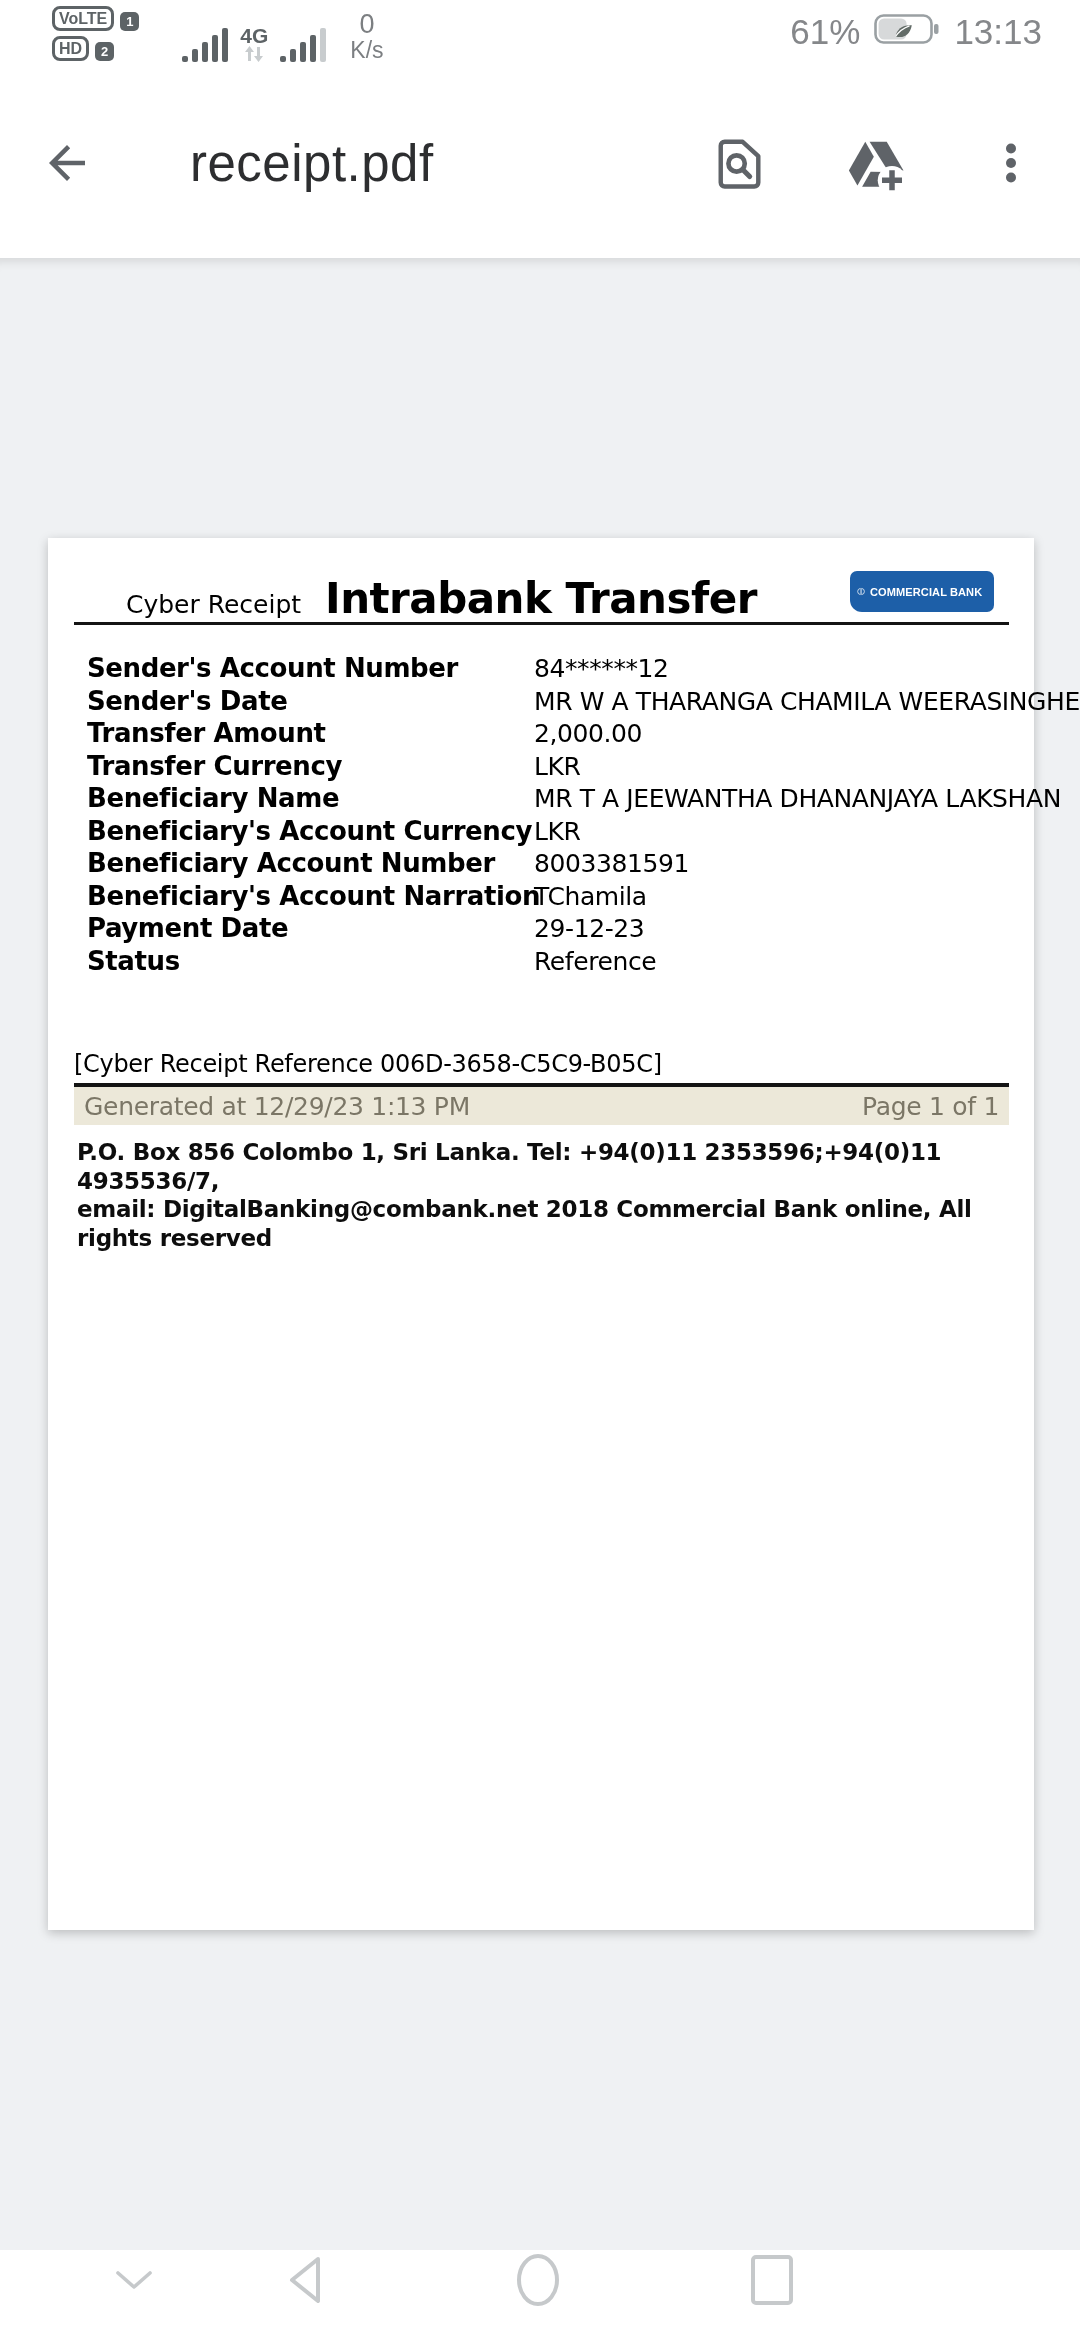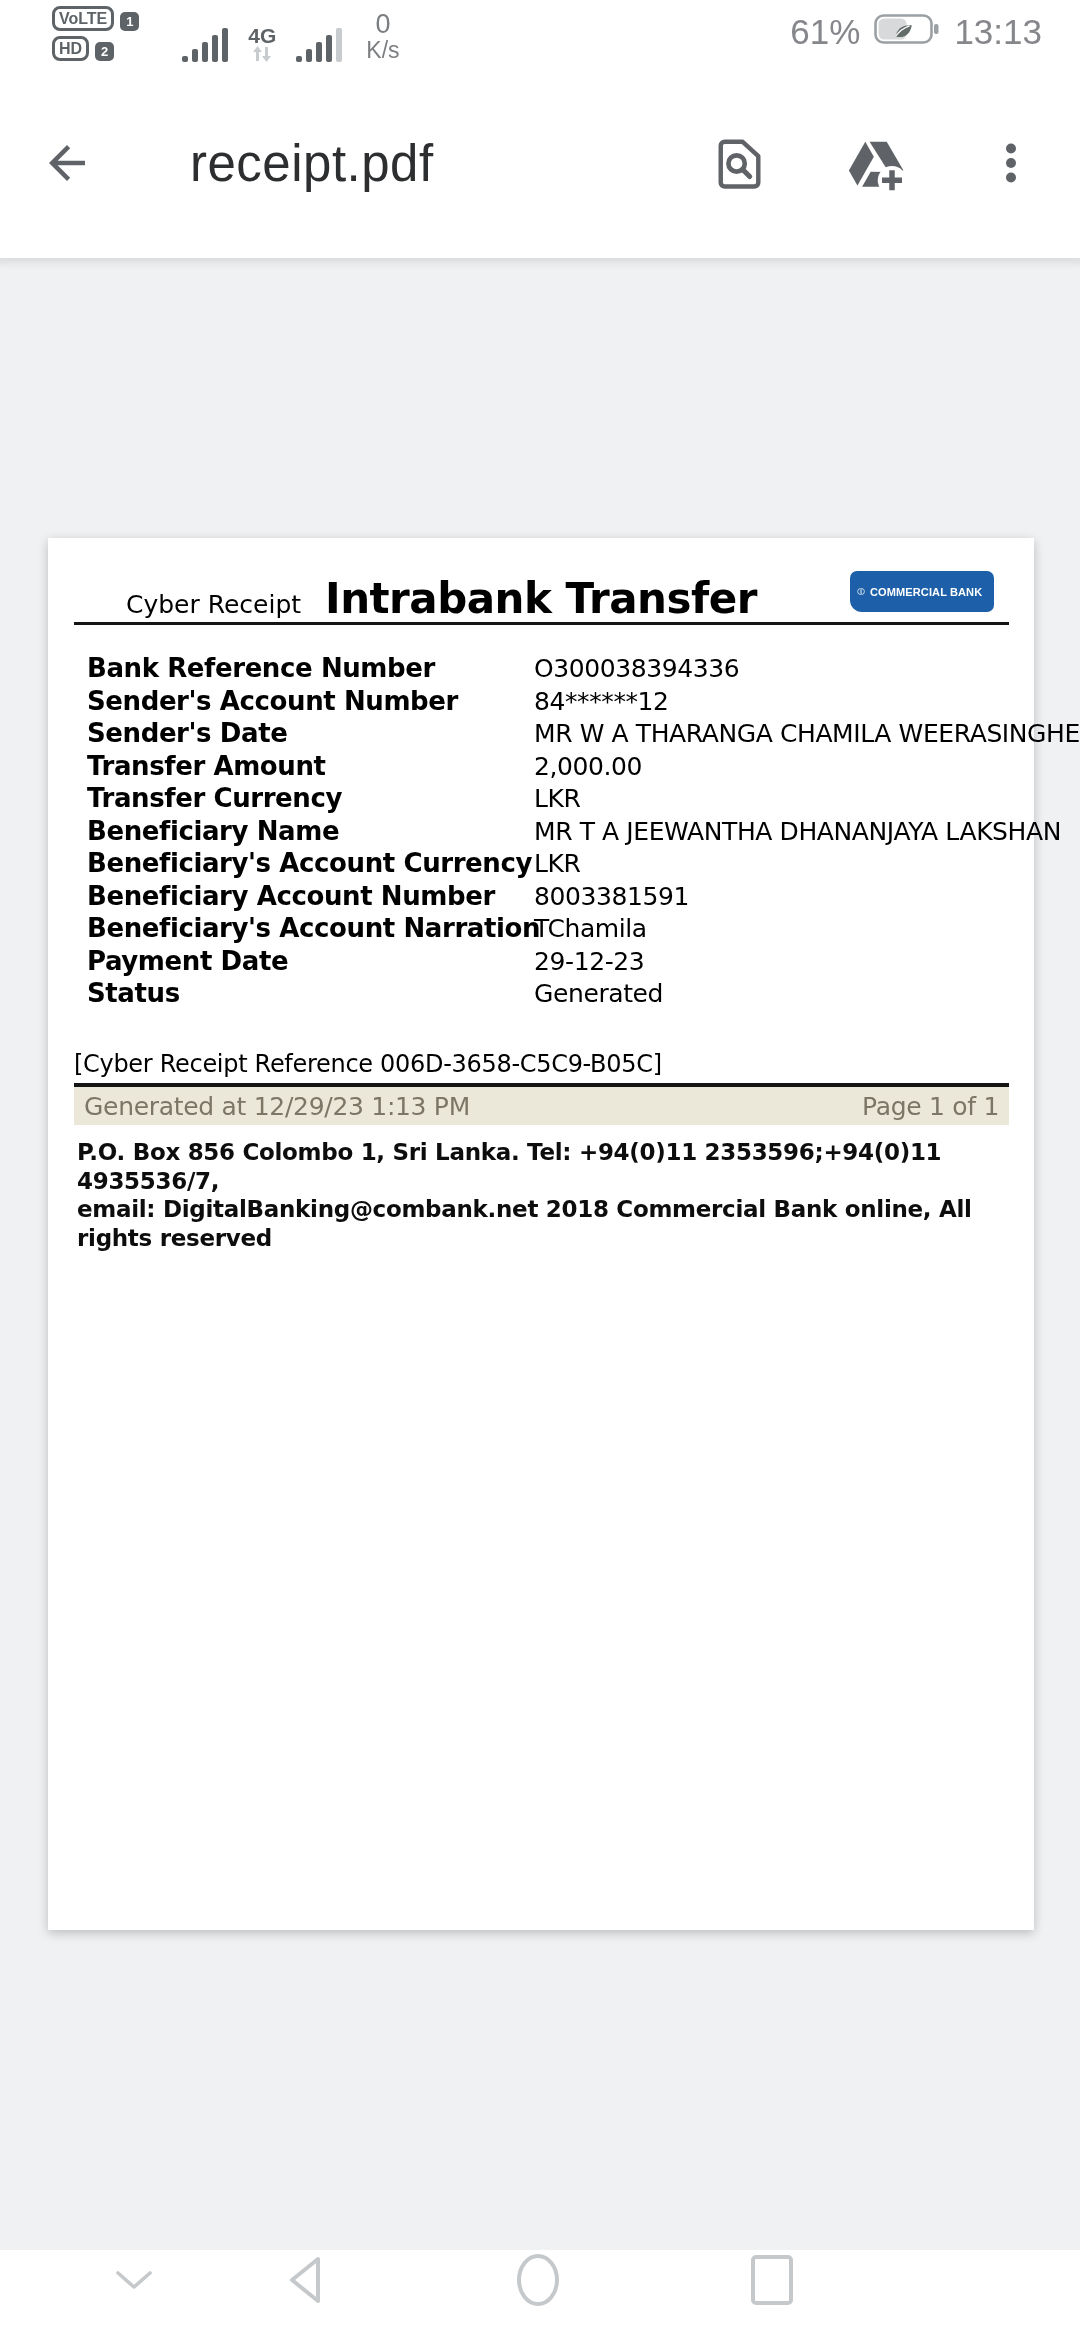--- a/index.html
+++ b/index.html
@@ -12,21 +12,21 @@
   .badge-col { display:flex; flex-direction:column; gap:5px; }
   .badge-row { display:flex; align-items:flex-end; gap:6px; }
   .pill { display:inline-flex; align-items:center; height:25px; border:3px solid #5d6366; border-radius:8px;
           padding:0 4px; color:#5d6366; font-size:16px; font-weight:700; line-height:1; }
   .chip { width:19px; height:19px; background:#5d6366; color:#fff; border-radius:5px; font-size:13px;
           font-weight:700; display:flex; align-items:center; justify-content:center; }
   .net { display:flex; align-items:flex-end; gap:10px; margin-top:18px; }
   .bars { display:flex; align-items:flex-end; gap:4px; }
   .bar { width:6px; border-radius:2px; background:#5d6366; }
   .bar.lt { background:#c8ccce; }
-  .fourg-wrap { display:flex; flex-direction:column; align-items:center; margin:0 10px; }
+  .fourg-wrap { display:flex; flex-direction:column; align-items:center; margin:0 2px; }
   .fourg { font-size:21px; font-weight:700; color:#5d6366; line-height:1; }
   .speed { display:flex; flex-direction:column; align-items:center; margin-left:14px; margin-top:-14px; }
   .speed .v { font-size:27px; color:#7c7f82; line-height:1.05; }
   .speed .u { font-size:23px; color:#7c7f82; line-height:1.05; }
   .sb-right { position:absolute; right:38px; top:12px; display:flex; align-items:flex-start; gap:14px; }
   .sb-text { font-size:35px; color:#85878a; }
 
   
   .appbar { position:absolute; top:68px; left:0; width:1076px; height:190px; background:#fff;
             display:flex; align-items:center; padding:0 40px; }
@@ -169,24 +169,20 @@
         <path d="M10.2 3.2 a10 10 0 0 0 0 19.6" stroke="#fff" stroke-width="2.4" fill="none"></path>
         <path d="M15.8 3.2 a10 10 0 0 1 0 19.6" stroke="#fff" stroke-width="2.4" fill="none"></path>
         <rect x="11.5" y="2" width="3" height="22" fill="#fff"></rect>
       </svg>
       <span class="lg-text">COMMERCIAL BANK</span>
     </div>
     <div class="hr1"></div>
 
     <div class="rows">
 
-        <div class="row">
-          <div class="row-label">Bank Reference Number</div>
-          <div class="row-value">O300038394336</div>
-        </div>
 
         <div class="row">
           <div class="row-label">Sender's Account Number</div>
           <div class="row-value">84******12</div>
         </div>
 
         <div class="row">
           <div class="row-label">Sender's Date</div>
           <div class="row-value">MR W A THARANGA CHAMILA WEERASINGHE</div>
         </div>
@@ -222,21 +218,21 @@
         </div>
 
 
         <div class="row">
           <div class="row-label">Payment Date</div>
           <div class="row-value">29-12-23</div>
         </div>
 
         <div class="row">
           <div class="row-label">Status</div>
-          <div class="row-value">Generated</div>
+          <div class="row-value">Reference</div>
         </div>
       </div>
 
     <div class="refline">[Cyber Receipt Reference 006D-3658-C5C9-B05C]</div>
     <div class="hr2"></div>
     <div class="genbar">
       <span>Generated at 12/29/23 1:13 PM</span>
       <span>Page 1 of 1</span>
     </div>
     <div class="address">

